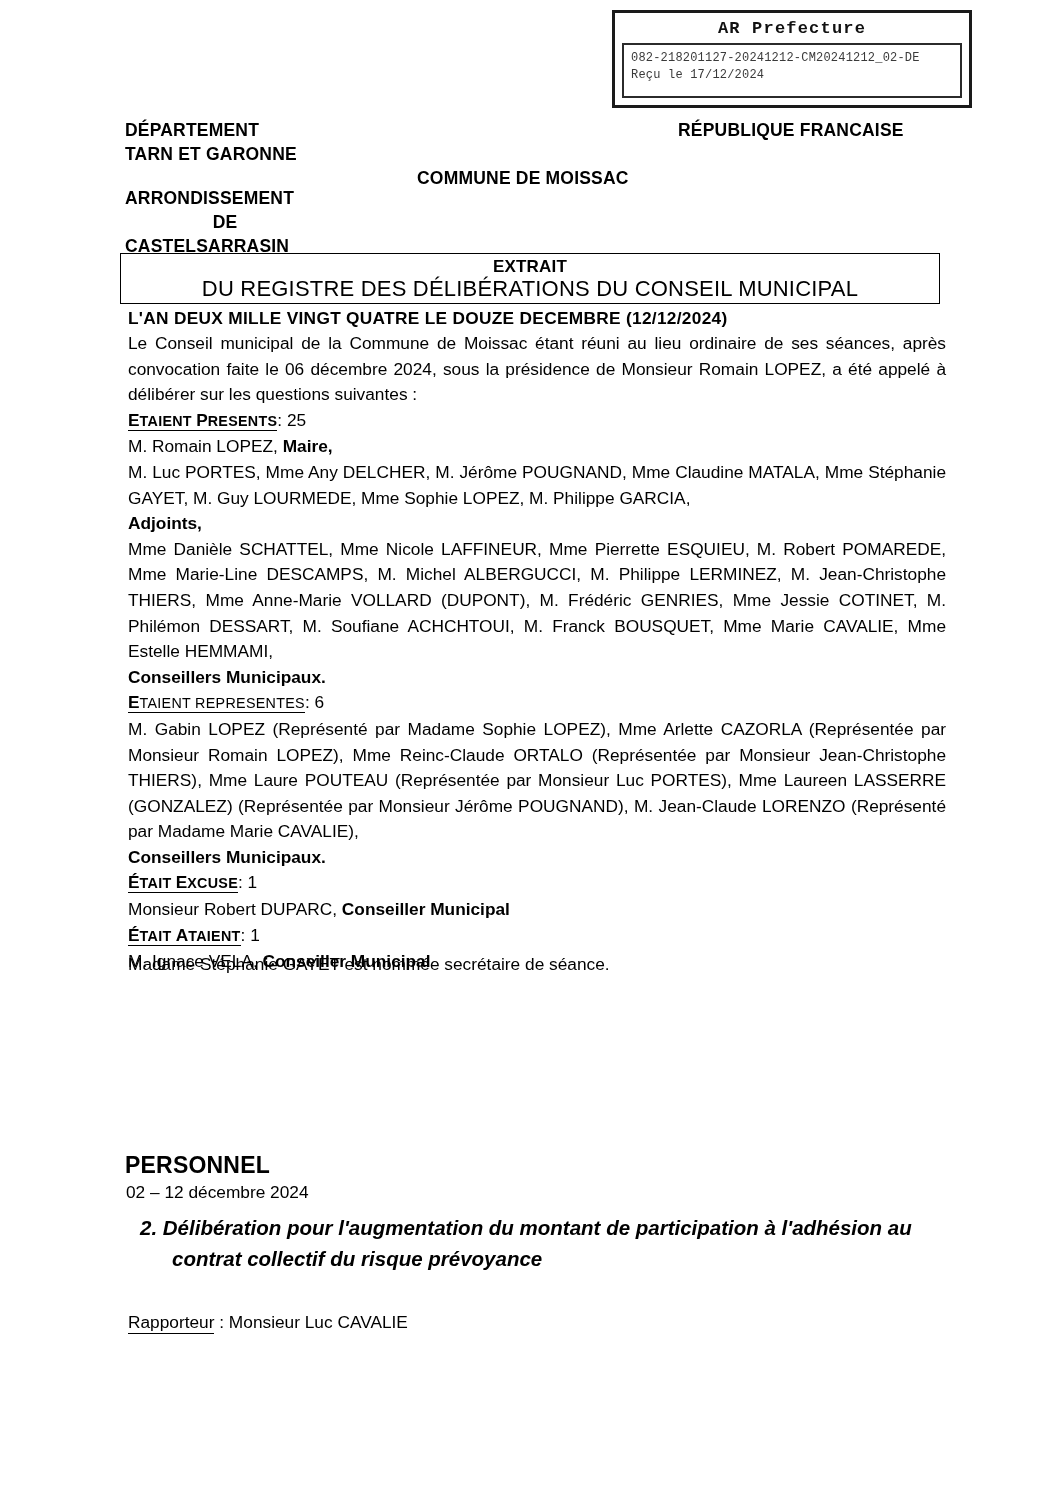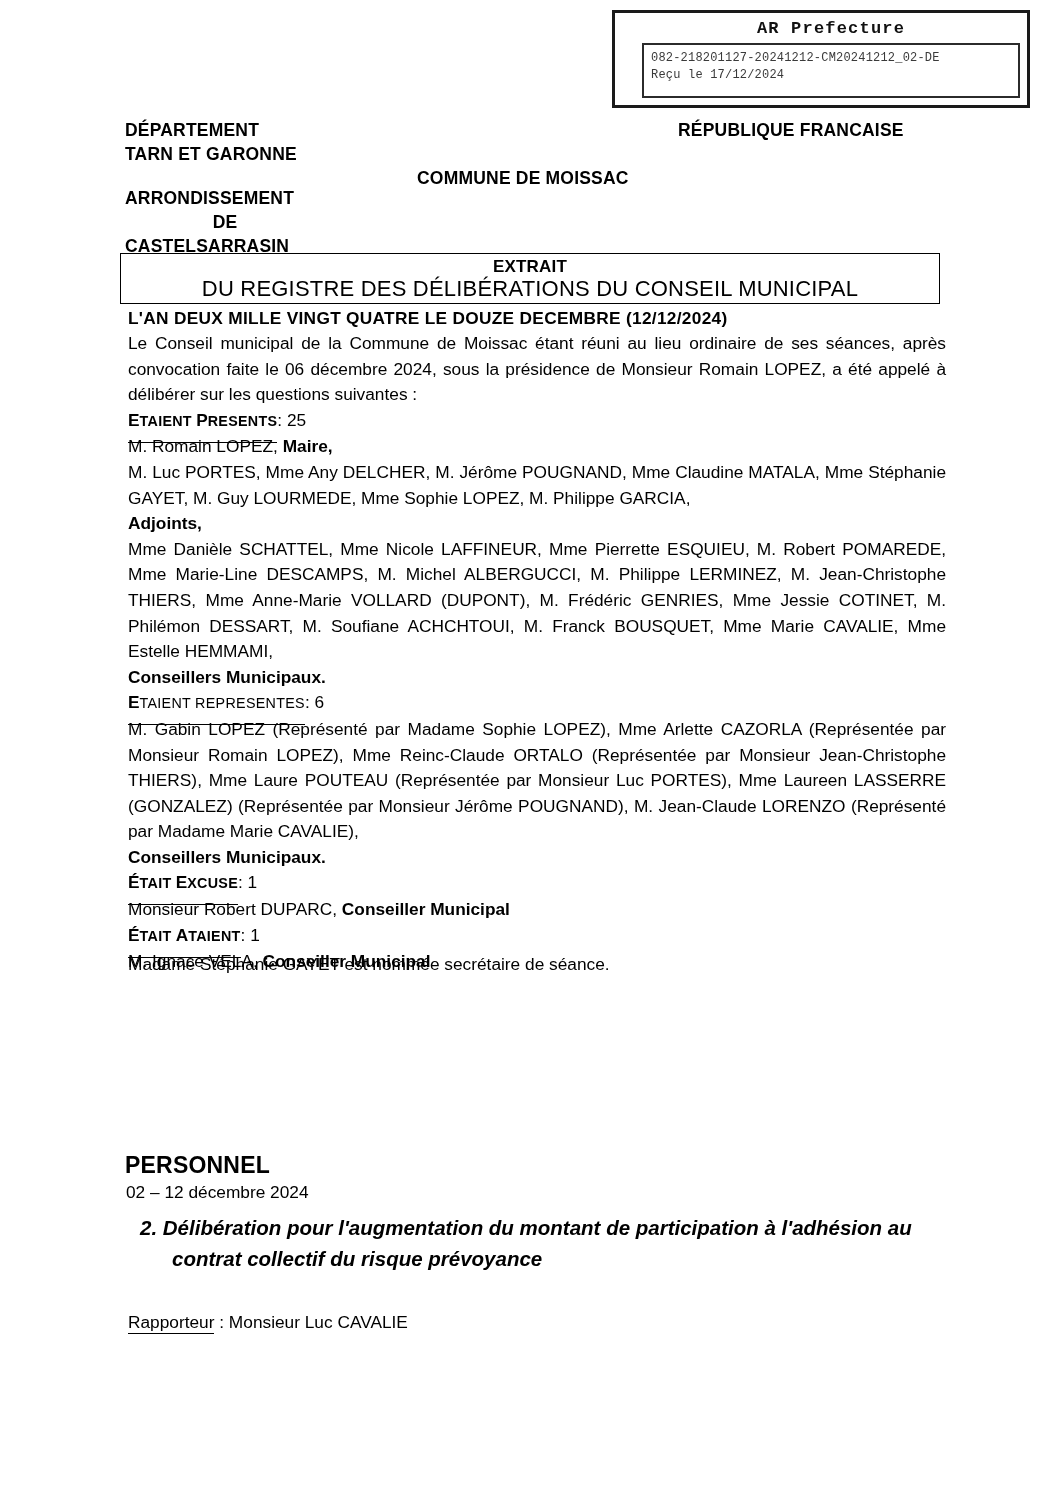--- a/index.html
+++ b/index.html
@@ -18,26 +18,25 @@
     height: 1496px;
     background: #ffffff;
     overflow: hidden;
   }
 
   
   .ar-stamp {
     position: absolute;
     left: 612px;
     top: 10px;
-    width: 418px;
+    width: 360px;
     height: 98px;
     border: 3px solid #1a1a1a;
     background: #ffffff;
     box-sizing: border-box;
-    padding-left: 20px;
   }
   .ar-stamp-title {
     text-align: center;
     font-family: "Liberation Mono", monospace;
     font-weight: bold;
     font-size: 17px;
     letter-spacing: 1.2px;
     margin-top: 6px;
     color: #111;
   }
@@ -143,21 +142,21 @@
   b.strong { font-weight: bold; }
 
   
   .sc-head {
     display: inline-block;
     font-size: 17.3px;
     line-height: 25.6px;
   }
   .sc-head .u {
     border-bottom: 1.5px solid #000;
-    padding-bottom: 12px;
+    padding-bottom: 0;
   }
   .sc-cap { font-size: 17.3px; }
   .sc-rest { font-size: 14.3px; letter-spacing: 0.3px; }
   .bold-sc .sc-cap, .bold-sc .sc-rest { font-weight: bold; }
 
   
   .secretary {
     position: absolute;
     left: 128px;
     top: 952px;

